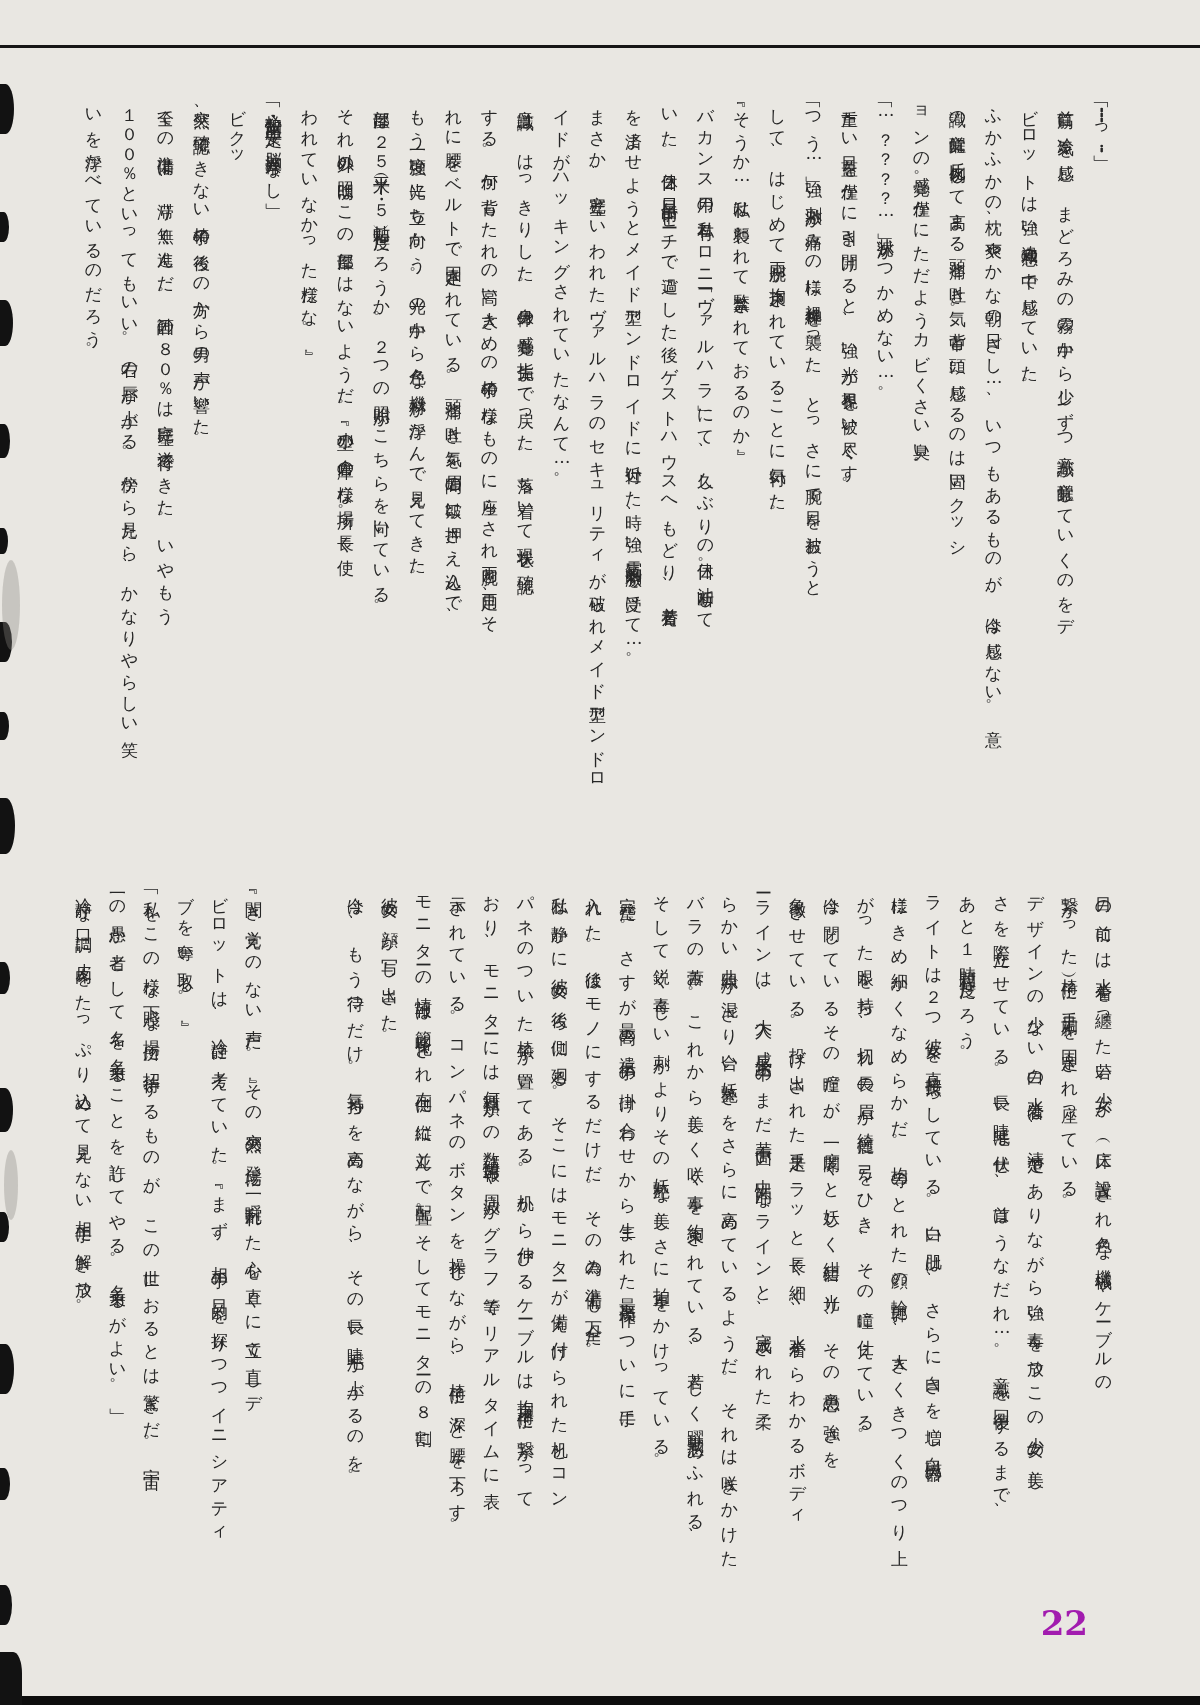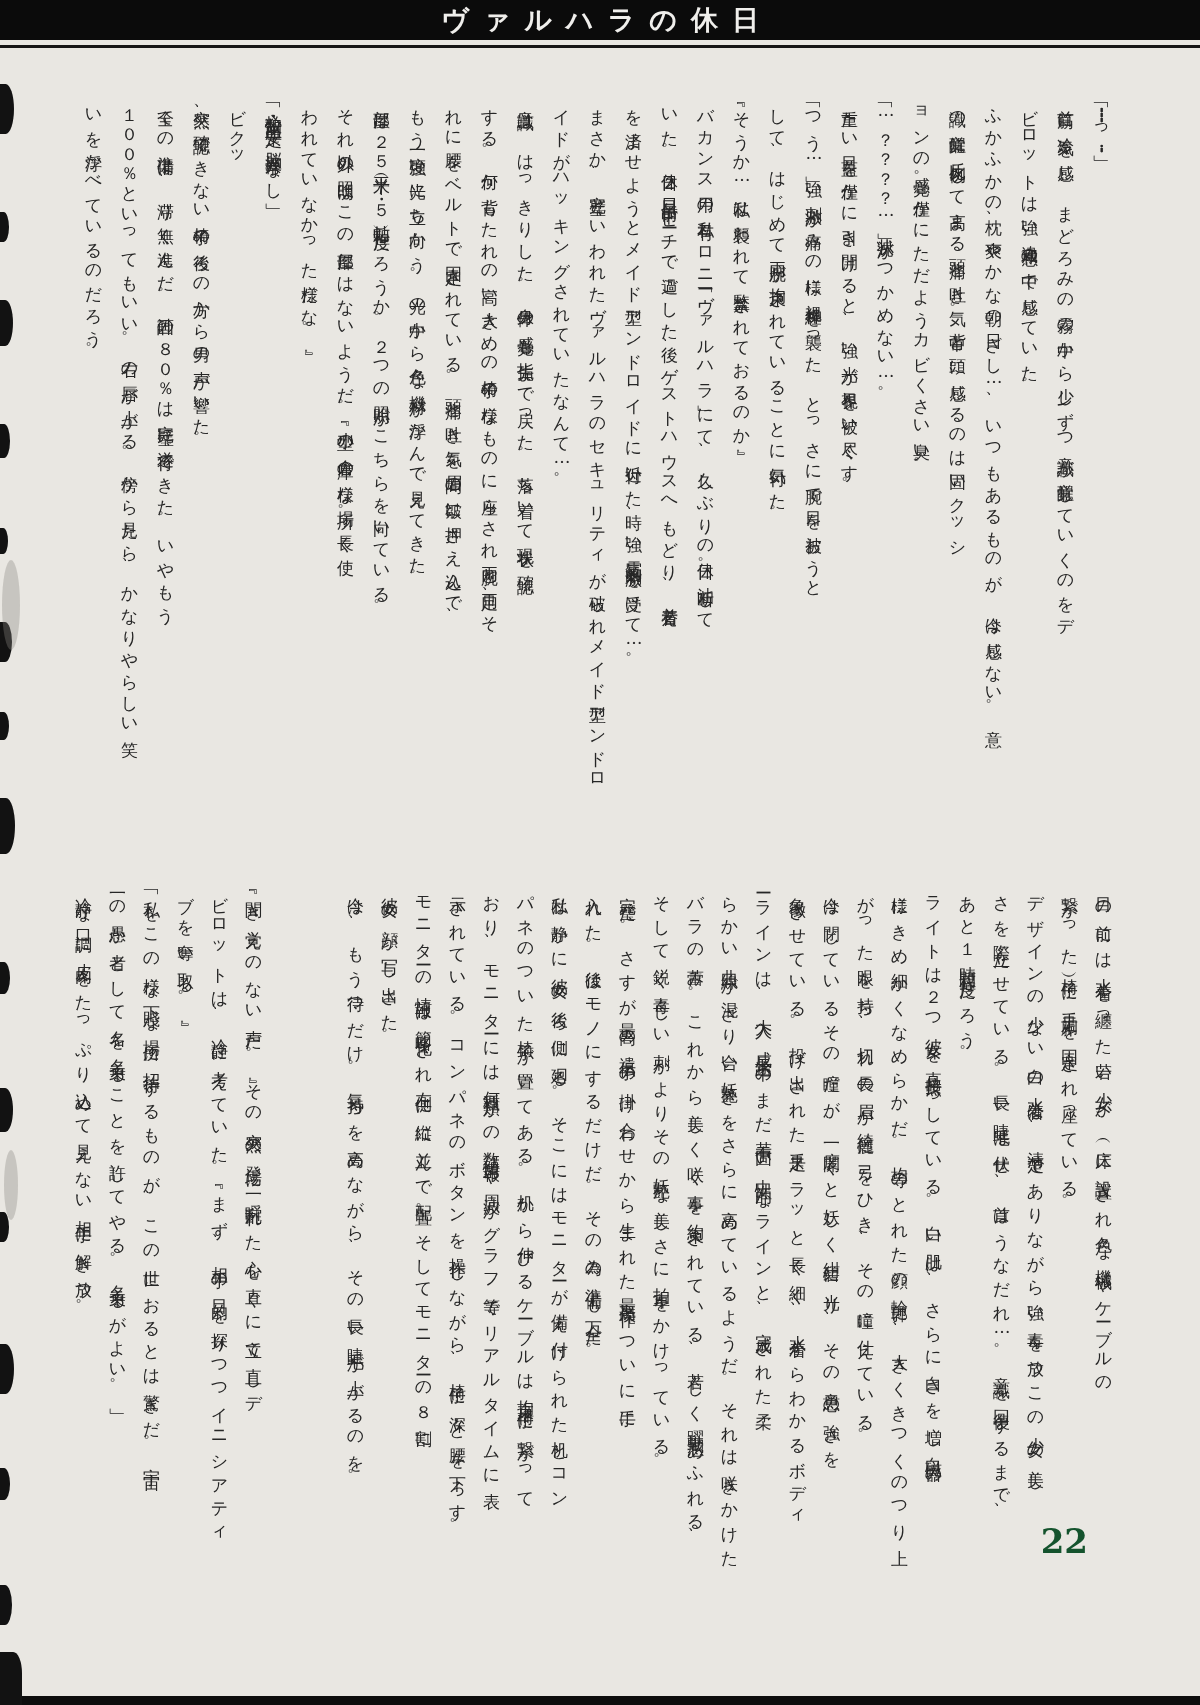--- a/index.html
+++ b/index.html
@@ -51,24 +51,24 @@
     color:var(--ink);
     font-size:17px;
     line-height:1;
   }
   .band-top .col{letter-spacing:2.5px;margin-left:19px;height:715px;}
   .band-bottom .col{letter-spacing:4.5px;margin-left:17px;height:778px;}
   .gap-before{margin-right:68px;}
   
   .page-number{
     position:absolute;
-    right:112px;top:1521px;
+    right:112px;top:1603px;
     font-size:34px;
     font-weight:bold;
-    color:#14532d;
+    color:#a21caf;
     font-family:"DejaVu Serif","Liberation Serif",serif;
   }
   
   .bottom-bar{
     position:absolute;left:0;bottom:0;width:1200px;height:9px;
     background:#0d0d0d;
   }
   .blob{
     position:absolute;left:0;
     background:#121212;
@@ -96,23 +96,20 @@
     border-radius:50%;
   }
   .s1{left:2px;top:560px;width:18px;height:90px;}
   .s2{left:4px;top:1150px;width:14px;height:70px;}
 </style>
 </head>
 <body>
 
 <div class="page">
 
-  <div class="titlebar">
-    <span class="title">ヴァルハラの休日</span>
-  </div>
   <div class="title-rule"></div>
 
   <div class="band band-top" id="top-lines">
       <div class="col">「・・・・・・っ・・・」</div>
       <div class="col">首筋に冷気を感じ、まどろみの霧の中から少しずつ意識が覚醒していくのをデ</div>
       <div class="col">ビロットは強い違和感の中で感じていた。</div>
       <div class="col">ふかふかの枕、爽やかな朝の日ざし…、いつもあるものが、今は感じない。意</div>
       <div class="col">識の覚醒に反比例して高まる頭痛と吐き気。背中と頭に感じるのは固いクッシ</div>
       <div class="col">ョンの感覚。僅かにただようカビくさい臭い。</div>
       <div class="col">「…？？？？…」状況がつかめない…。</div>

